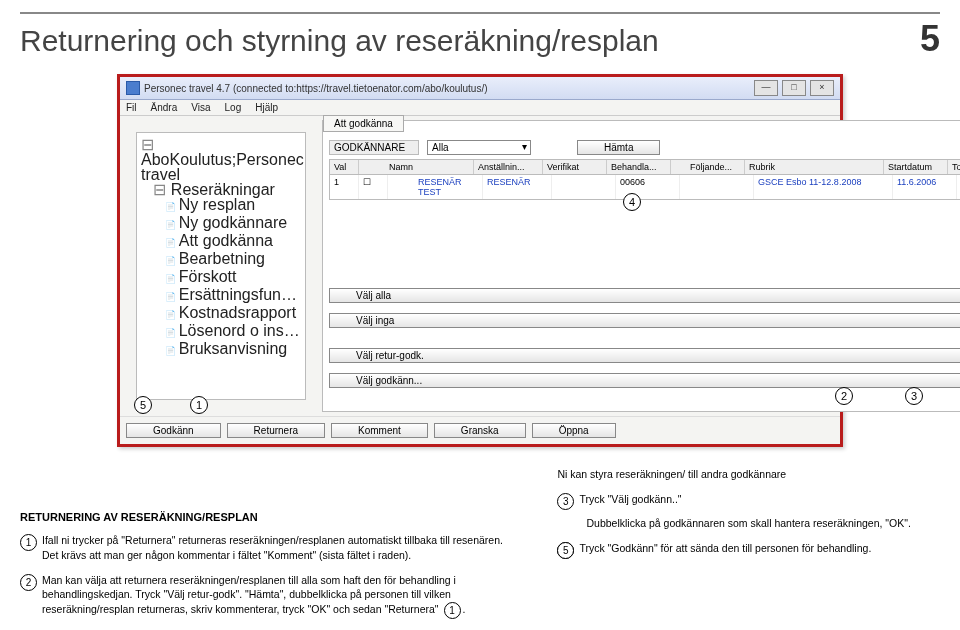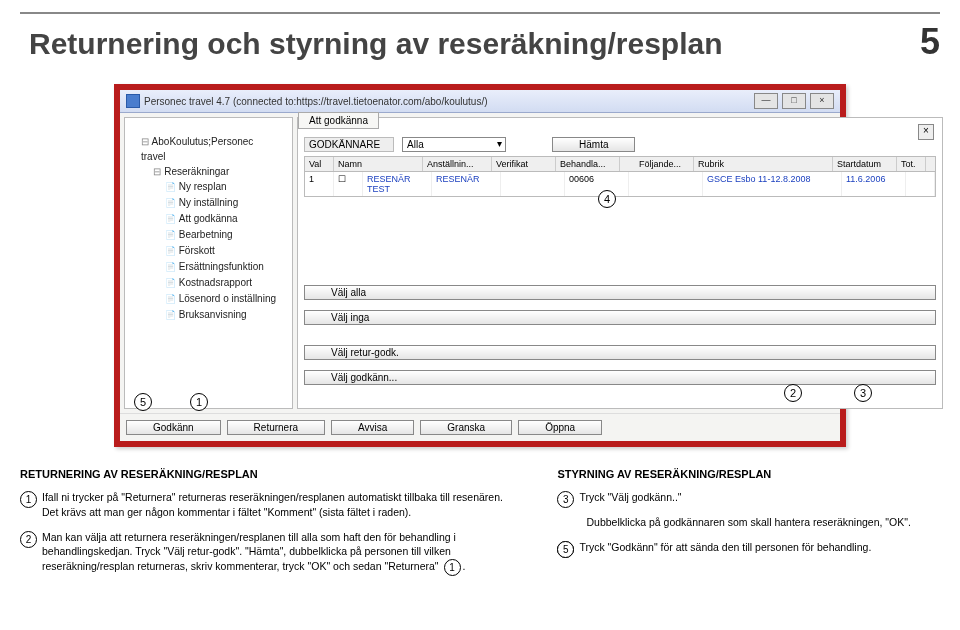--- a/index.html
+++ b/index.html
@@ -13,32 +13,32 @@
   .page-header {
     display: flex;
     justify-content: space-between;
     align-items: baseline;
     border-top: 2px solid #888;
     padding-top: 4px;
   }
   .page-title {
     font-size: 30px;
     color: #444;
-    font-weight: 700;
-    margin: 9px;
+    font-weight: 400;
+    margin: 0;
   }
   .page-number {
     font-size: 36px;
     font-weight: 700;
     color: #333;
   }
   .screenshot {
     margin: 14px auto 0 auto;
     width: 720px;
-    border: 6px solid #b91c1c;
+    border: 3px solid #b91c1c;
     box-shadow: 2px 2px 4px rgba(0,0,0,0.2);
     font-size: 10px;
     background: #0c4a6e;
     position: relative;
   }
   .titlebar {
     background: linear-gradient(#e9eefb, #d2dcf2);
     border-bottom: 1px solid #9aa9cc;
     padding: 3px 6px;
     display: flex;
@@ -75,23 +75,23 @@
   }
   .main-area {
     display: flex;
     background: #f4f4f2;
     min-height: 300px;
   }
   .tree {
     width: 160px;
     background: #fff;
     border: 1px solid #bbb;
-    margin: 4px;
-    padding: 16px;
-    font-size: 10px;
+    margin: 16px;
+    padding: 4px;
+    font-size: 16px;
     line-height: 15px;
     color: #222;
   }
   .tree .lvl0::before { content: "⊟ "; color:#888; }
   .tree .lvl1 { padding-left: 12px; }
   .tree .lvl1::before { content: "⊟ "; color:#888; }
   .tree .lvl2 { padding-left: 24px; white-space: nowrap; overflow: hidden; text-overflow: ellipsis; }
   .tree .lvl2::before { content: "📄 "; font-size: 9px; }
   .content-panel {
     flex: 1;
@@ -160,21 +160,21 @@
     border: 1px solid #bbb;
     border-top: none;
     font-size: 9px;
     color: #1a3fbf;
   }
   .grid-row > div {
     border-right: 1px solid #eee;
     padding: 2px 4px;
   }
   .col-val { width: 20px; }
-  .col-namn { width: 80px; }
+  .col-namn { width: 80px; margin-left: 26px; }
   .col-anst { width: 60px; }
   .col-ver { width: 55px; }
   .col-beh { width: 55px; }
   .col-folj { width: 50px; margin-left: 15px; }
   .col-rubrik { width: 130px; }
   .col-start { width: 55px; }
   .col-tot { width: 20px; }
   .grid-row .col-chk {
     width: 20px;
     color: #000;
@@ -213,20 +213,21 @@
     font-size: 10.5px;
     line-height: 1.4;
     color: #000;
   }
   .col-left { flex: 1.3; }
   .col-right { flex: 1; }
   .section-heading {
     font-weight: 700;
     font-size: 11px;
     margin-bottom: 8px;
+    margin-top: 43px;
   }
   .para {
     position: relative;
     padding-left: 22px;
     margin-bottom: 10px;
   }
   .para .num {
     position: absolute;
     left: 0;
     top: 1px;
@@ -262,26 +263,33 @@
 
 <div class="screenshot">
   <div class="titlebar">
     <span class="t-icon"></span>
     <span>Personec travel 4.7   (connected to:https://travel.tietoenator.com/abo/koulutus/)</span>
     <span class="spacer"></span>
     <span class="win-btn">—</span>
     <span class="win-btn">□</span>
     <span class="win-btn">×</span>
   </div>
+  <div class="menubar">
+    <span>Fil</span>
+    <span>Ändra</span>
+    <span>Visa</span>
+    <span>Log</span>
+    <span>Hjälp</span>
+  </div>
   <div class="main-area">
     <div class="tree">
       <div class="lvl0">AboKoulutus;Personec travel</div>
       <div class="lvl1">Reseräkningar</div>
       <div class="lvl2">Ny resplan</div>
-      <div class="lvl2">Ny inställning</div>
+      <div class="lvl2">Ny godkännare</div>
       <div class="lvl2">Att godkänna</div>
       <div class="lvl2">Bearbetning</div>
       <div class="lvl2">Förskott</div>
       <div class="lvl2">Ersättningsfunktion</div>
       <div class="lvl2">Kostnadsrapport</div>
       <div class="lvl2">Lösenord o inställning</div>
       <div class="lvl2">Bruksanvisning</div>
     </div>
     <div class="content-panel">
       <span class="tab-label">Att godkänna</span>
@@ -327,21 +335,21 @@
         <span class="small-btn">Välj retur-godk.</span>
         <span class="small-btn">Välj godkänn...</span>
       </div>
       <div class="bubble" style="bottom:6px; right:140px;">2</div>
       <div class="bubble" style="bottom:6px; right:70px;">3</div>
     </div>
   </div>
   <div class="bottom-btnrow">
     <span class="small-btn">Godkänn</span>
     <span class="small-btn">Returnera</span>
-    <span class="small-btn">Avvisa</span>
+    <span class="small-btn">Komment</span>
     <span class="small-btn">Granska</span>
     <span class="small-btn">Öppna</span>
   </div>
   <div class="bubble" style="bottom:30px; left:14px;">5</div>
   <div class="bubble" style="bottom:30px; left:70px;">1</div>
 </div>
 
 <div class="body-columns">
   <div class="col-left">
     <div class="section-heading">RETURNERING AV RESERÄKNING/RESPLAN</div>
@@ -352,22 +360,24 @@
     </div>
 
     <div class="para">
       <span class="num">2</span>
       <span>Man kan välja att returnera reseräkningen/resplanen till alla som haft den för behandling i behandlingskedjan. Tryck "Välj retur-godk". "Hämta", dubbelklicka på personen till vilken reseräkning/resplan returneras, skriv kommenterar, tryck "OK" och sedan "Returnera"</span>
       <span class="inline-num">1</span><span>.</span>
     </div>
   </div>
 
   <div class="col-right">
-    <div class="section-heading">STYRNING AV RESERÄKNING/RESPLAN</div>
-
+
+    <div class="para" style="padding-left:0;">
+      <span>Ni kan styra reseräkningen/ till andra godkännare</span>
+    </div>
 
     <div class="para">
       <span class="num">3</span>
       <span>Tryck "Välj godkänn.."</span>
     </div>
 
     <div class="para" style="padding-left:0;text-align:center;">
       <span>Dubbelklicka på godkännaren som skall hantera reseräkningen, "OK".</span>
     </div>
 

